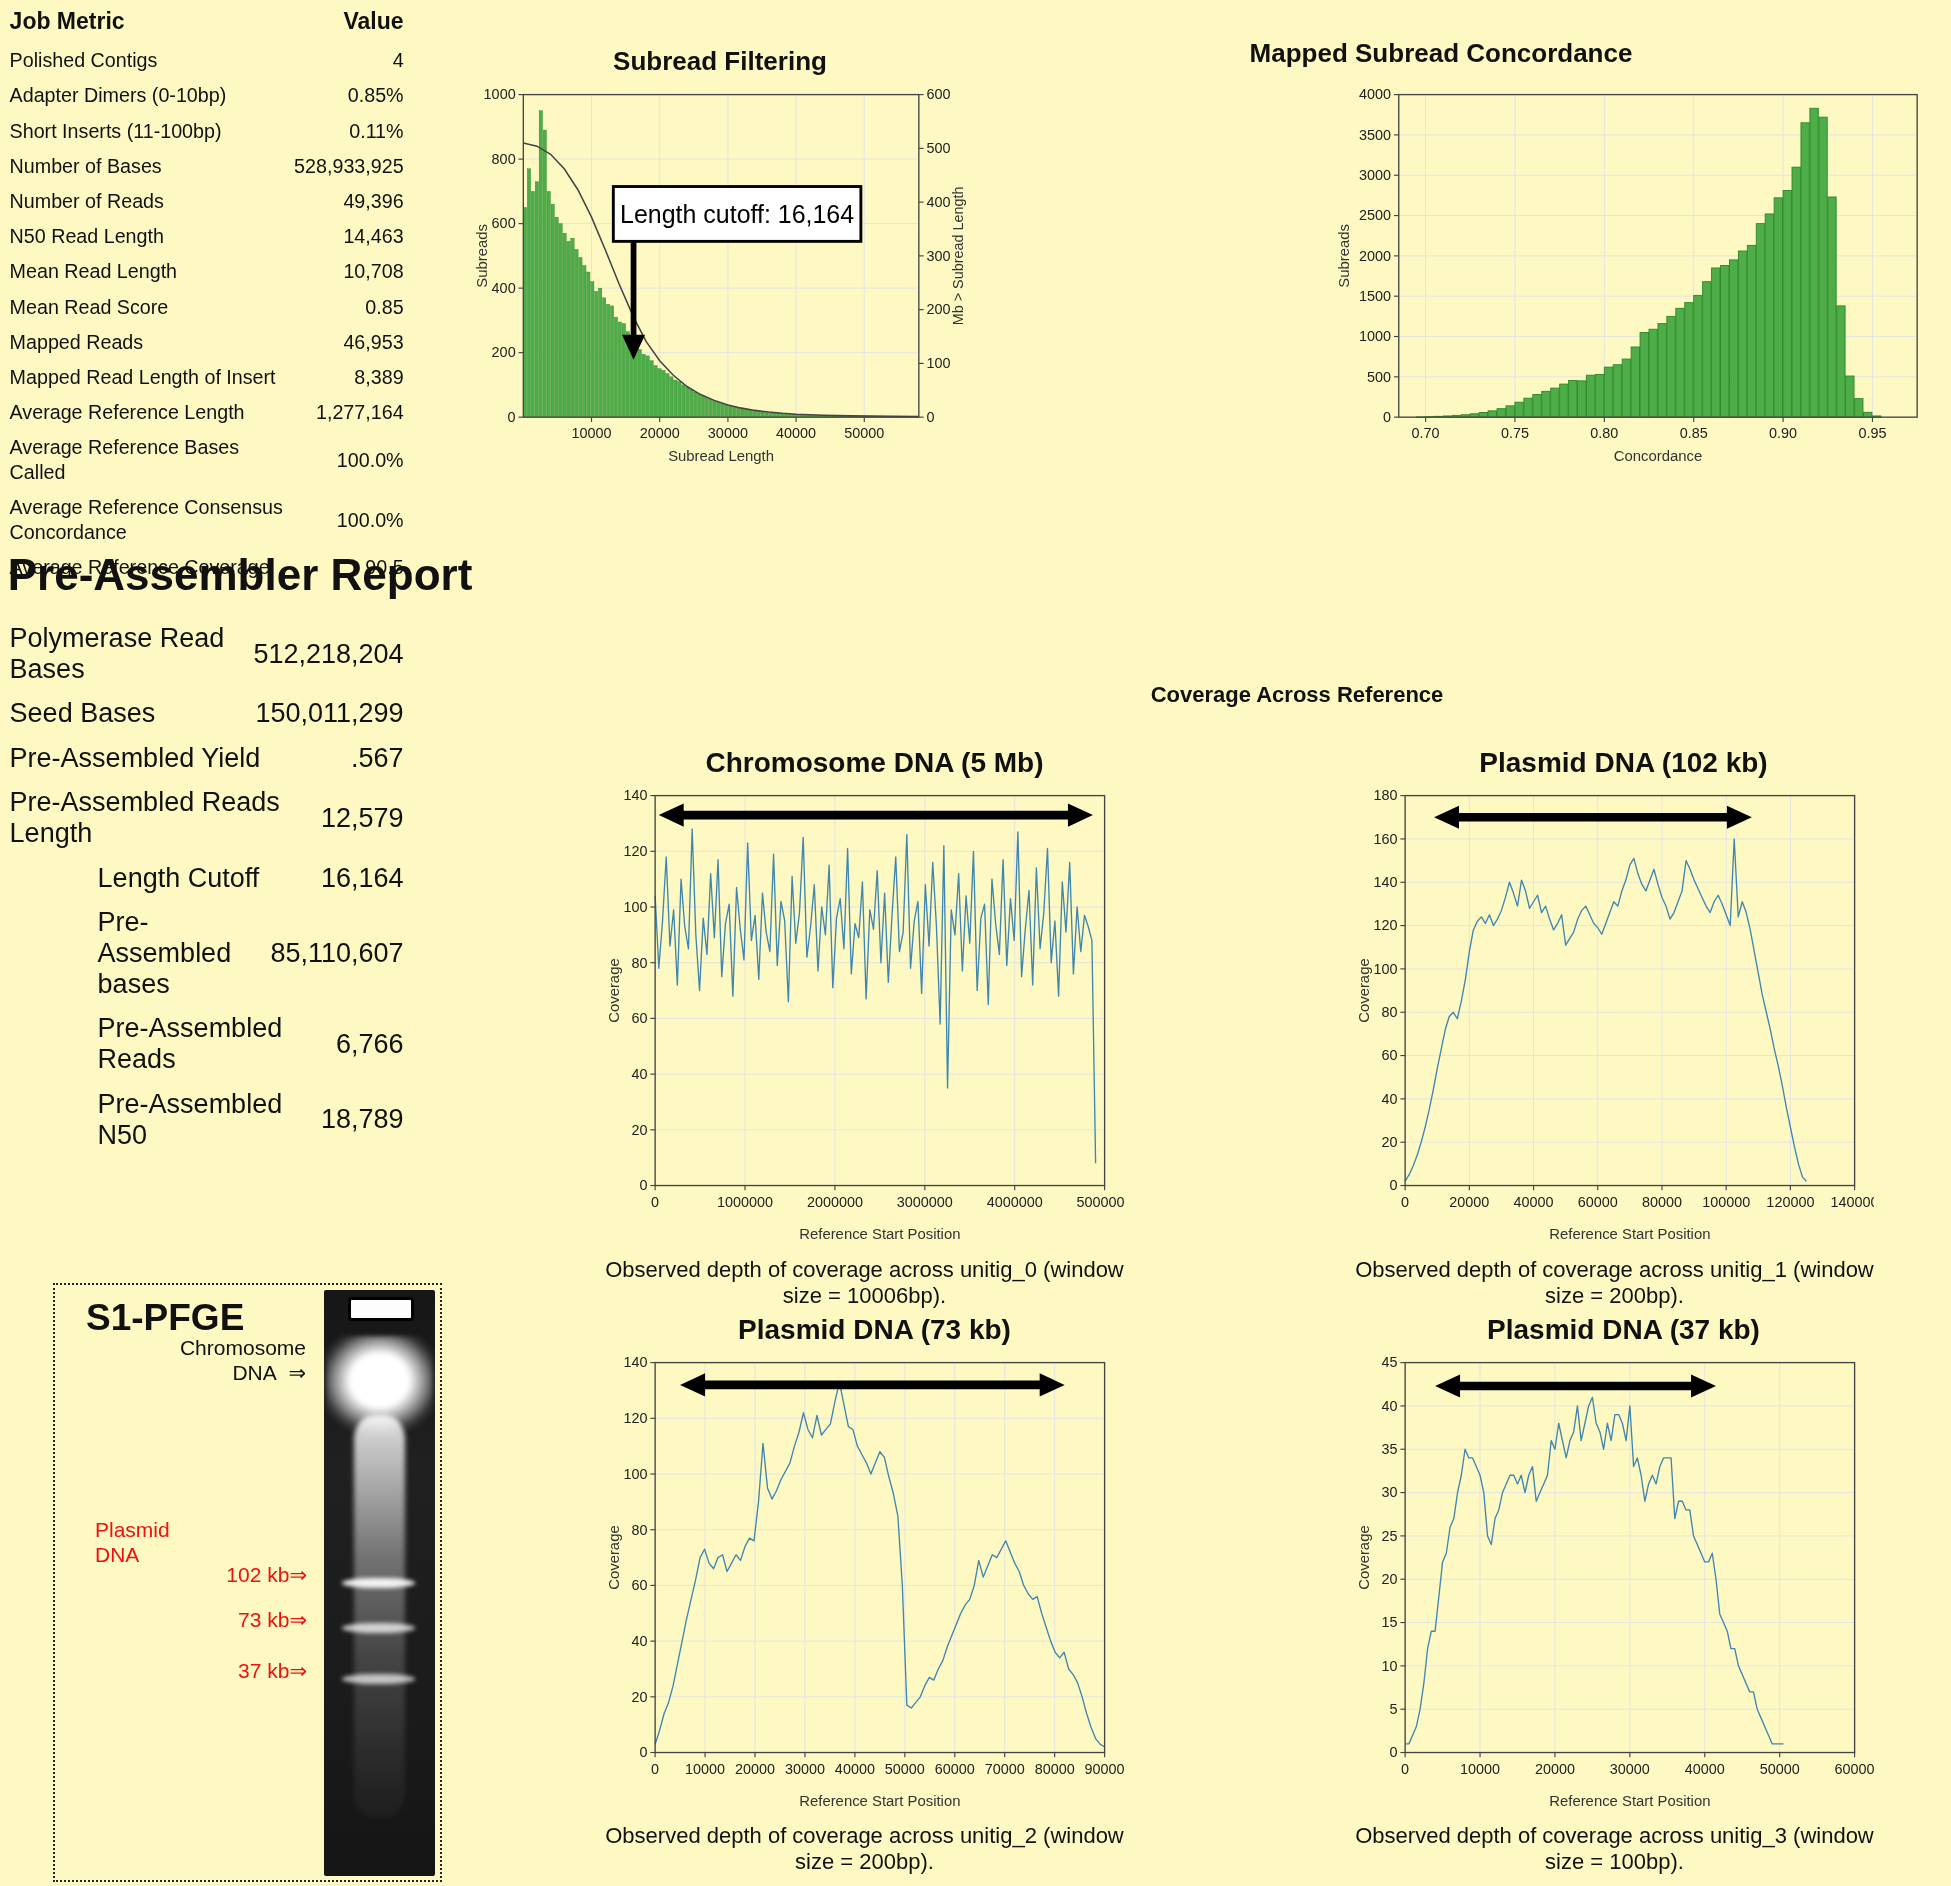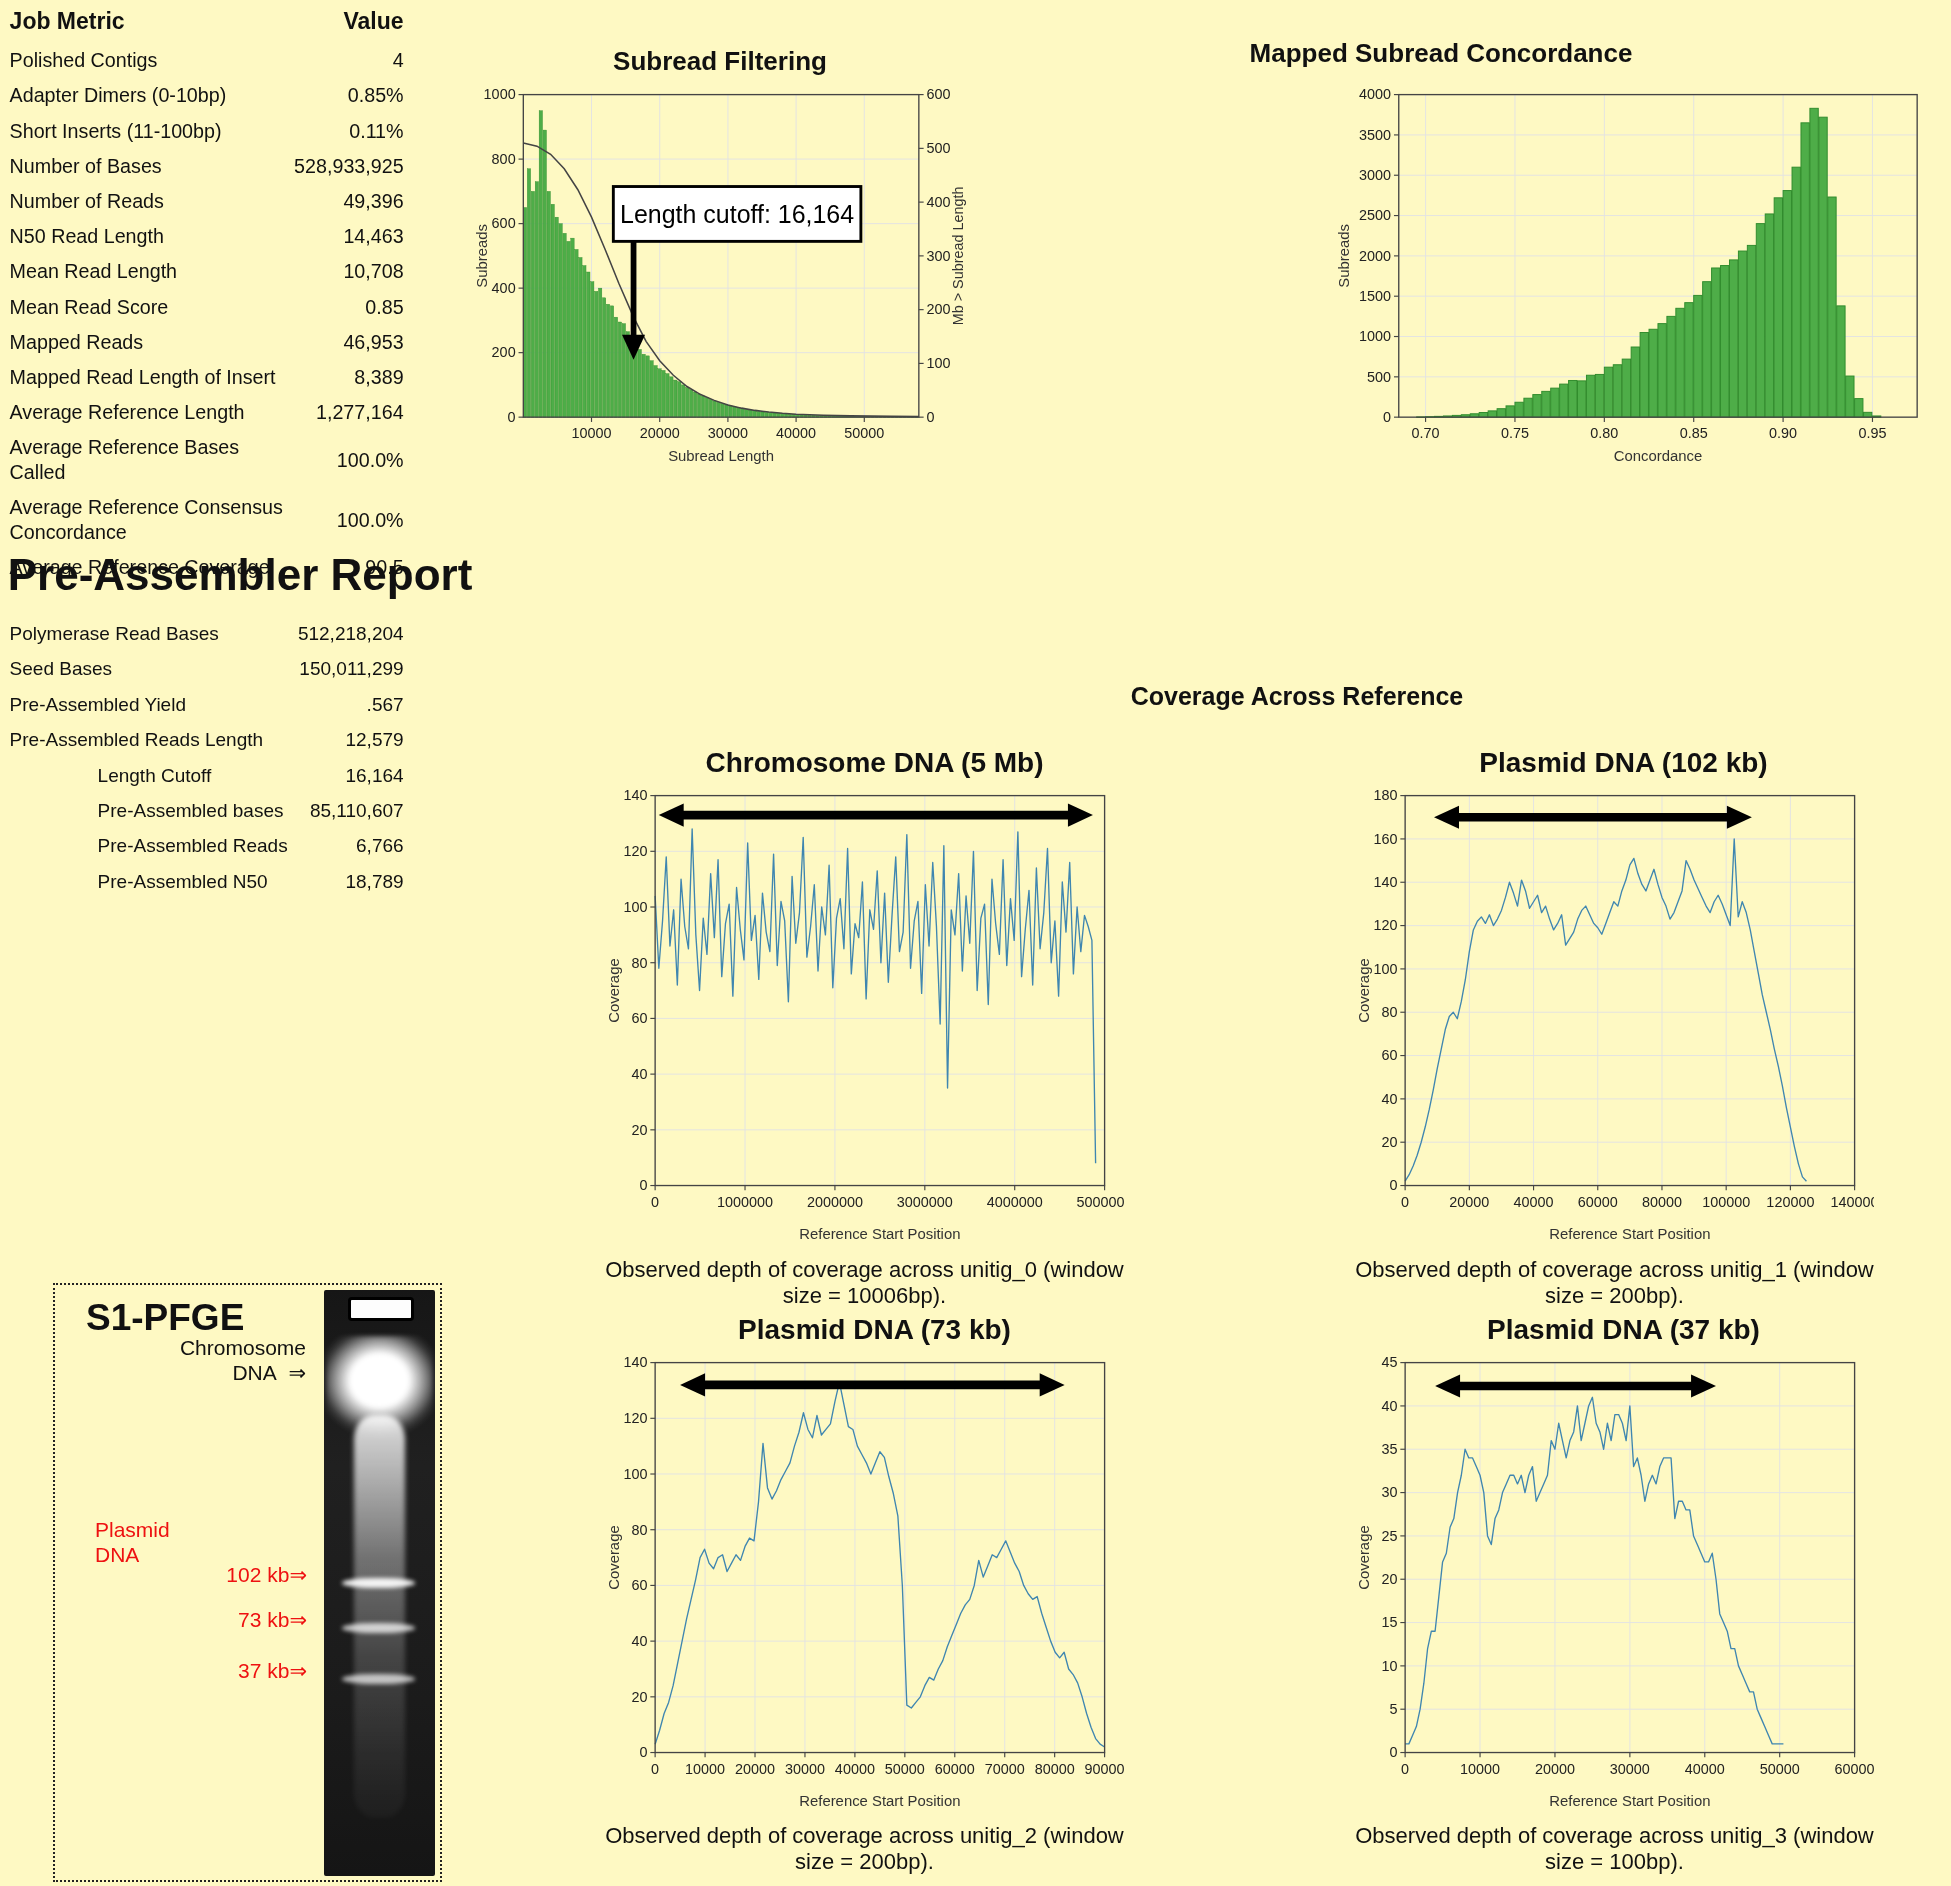--- a/index.html
+++ b/index.html
@@ -5,27 +5,27 @@
   html,body{margin:0;padding:0;background:#fff;}
   #root{position:relative;width:1951px;height:1887px;background:#fef9c3;
         font-family:"Liberation Sans", sans-serif;color:#111;overflow:hidden;}
   .abs{position:absolute;}
   
   .metric-table{width:394px;}
   .mt-head{display:flex;justify-content:space-between;font-weight:bold;font-size:23px;margin-bottom:13.4px;}
   .mt-row{display:flex;justify-content:space-between;align-items:center;font-size:19.7px;margin-bottom:10.6px;line-height:1.25;}
   .mt-row .lbl{max-width:288px;}
   .mt-row .val{white-space:nowrap;text-align:right;}
-  .pa-row{display:flex;justify-content:space-between;align-items:center;font-size:19px;margin-bottom:13.4px;}
+  .pa-row{display:flex;justify-content:space-between;align-items:center;font-size:27px;margin-bottom:13.4px;}
   .pa-row.ind .lbl{padding-left:88px;}
   .big-title{font-size:44px;font-weight:bold;}
   .chart-title{font-weight:bold;font-size:26px;text-align:center;}
   .cov-title{font-weight:bold;font-size:28px;text-align:center;}
   .cov-caption{font-size:22px;text-align:center;color:#111;}
-  .cov-header{font-weight:bold;font-size:25px;text-align:center;}
+  .cov-header{font-weight:bold;font-size:22px;text-align:center;}
   
   .s1-panel{border:2.9px dotted #222;box-sizing:border-box;}
   .s1-title{font-size:37px;font-weight:bold;}
   .gel{background:linear-gradient(180deg,#161616 0%,#202020 30%,#1b1b1b 70%,#151515 100%);
        border-radius:1.9px;overflow:hidden;}
   .gel .well{position:absolute;left:22%;width:54%;height:18px;top:7.7px;background:#fdfdfd;
        border:3.8px solid #000;border-radius:3.8px;}
   .gel .chrom-blob{position:absolute;left:2%;width:96%;height:106px;top:46px;
        background:radial-gradient(ellipse 60% 55% at 50% 42%, #ffffff 45%, rgba(255,255,255,.55) 68%, rgba(255,255,255,.12) 88%, transparent 100%);
        filter:blur(1.9px);}

